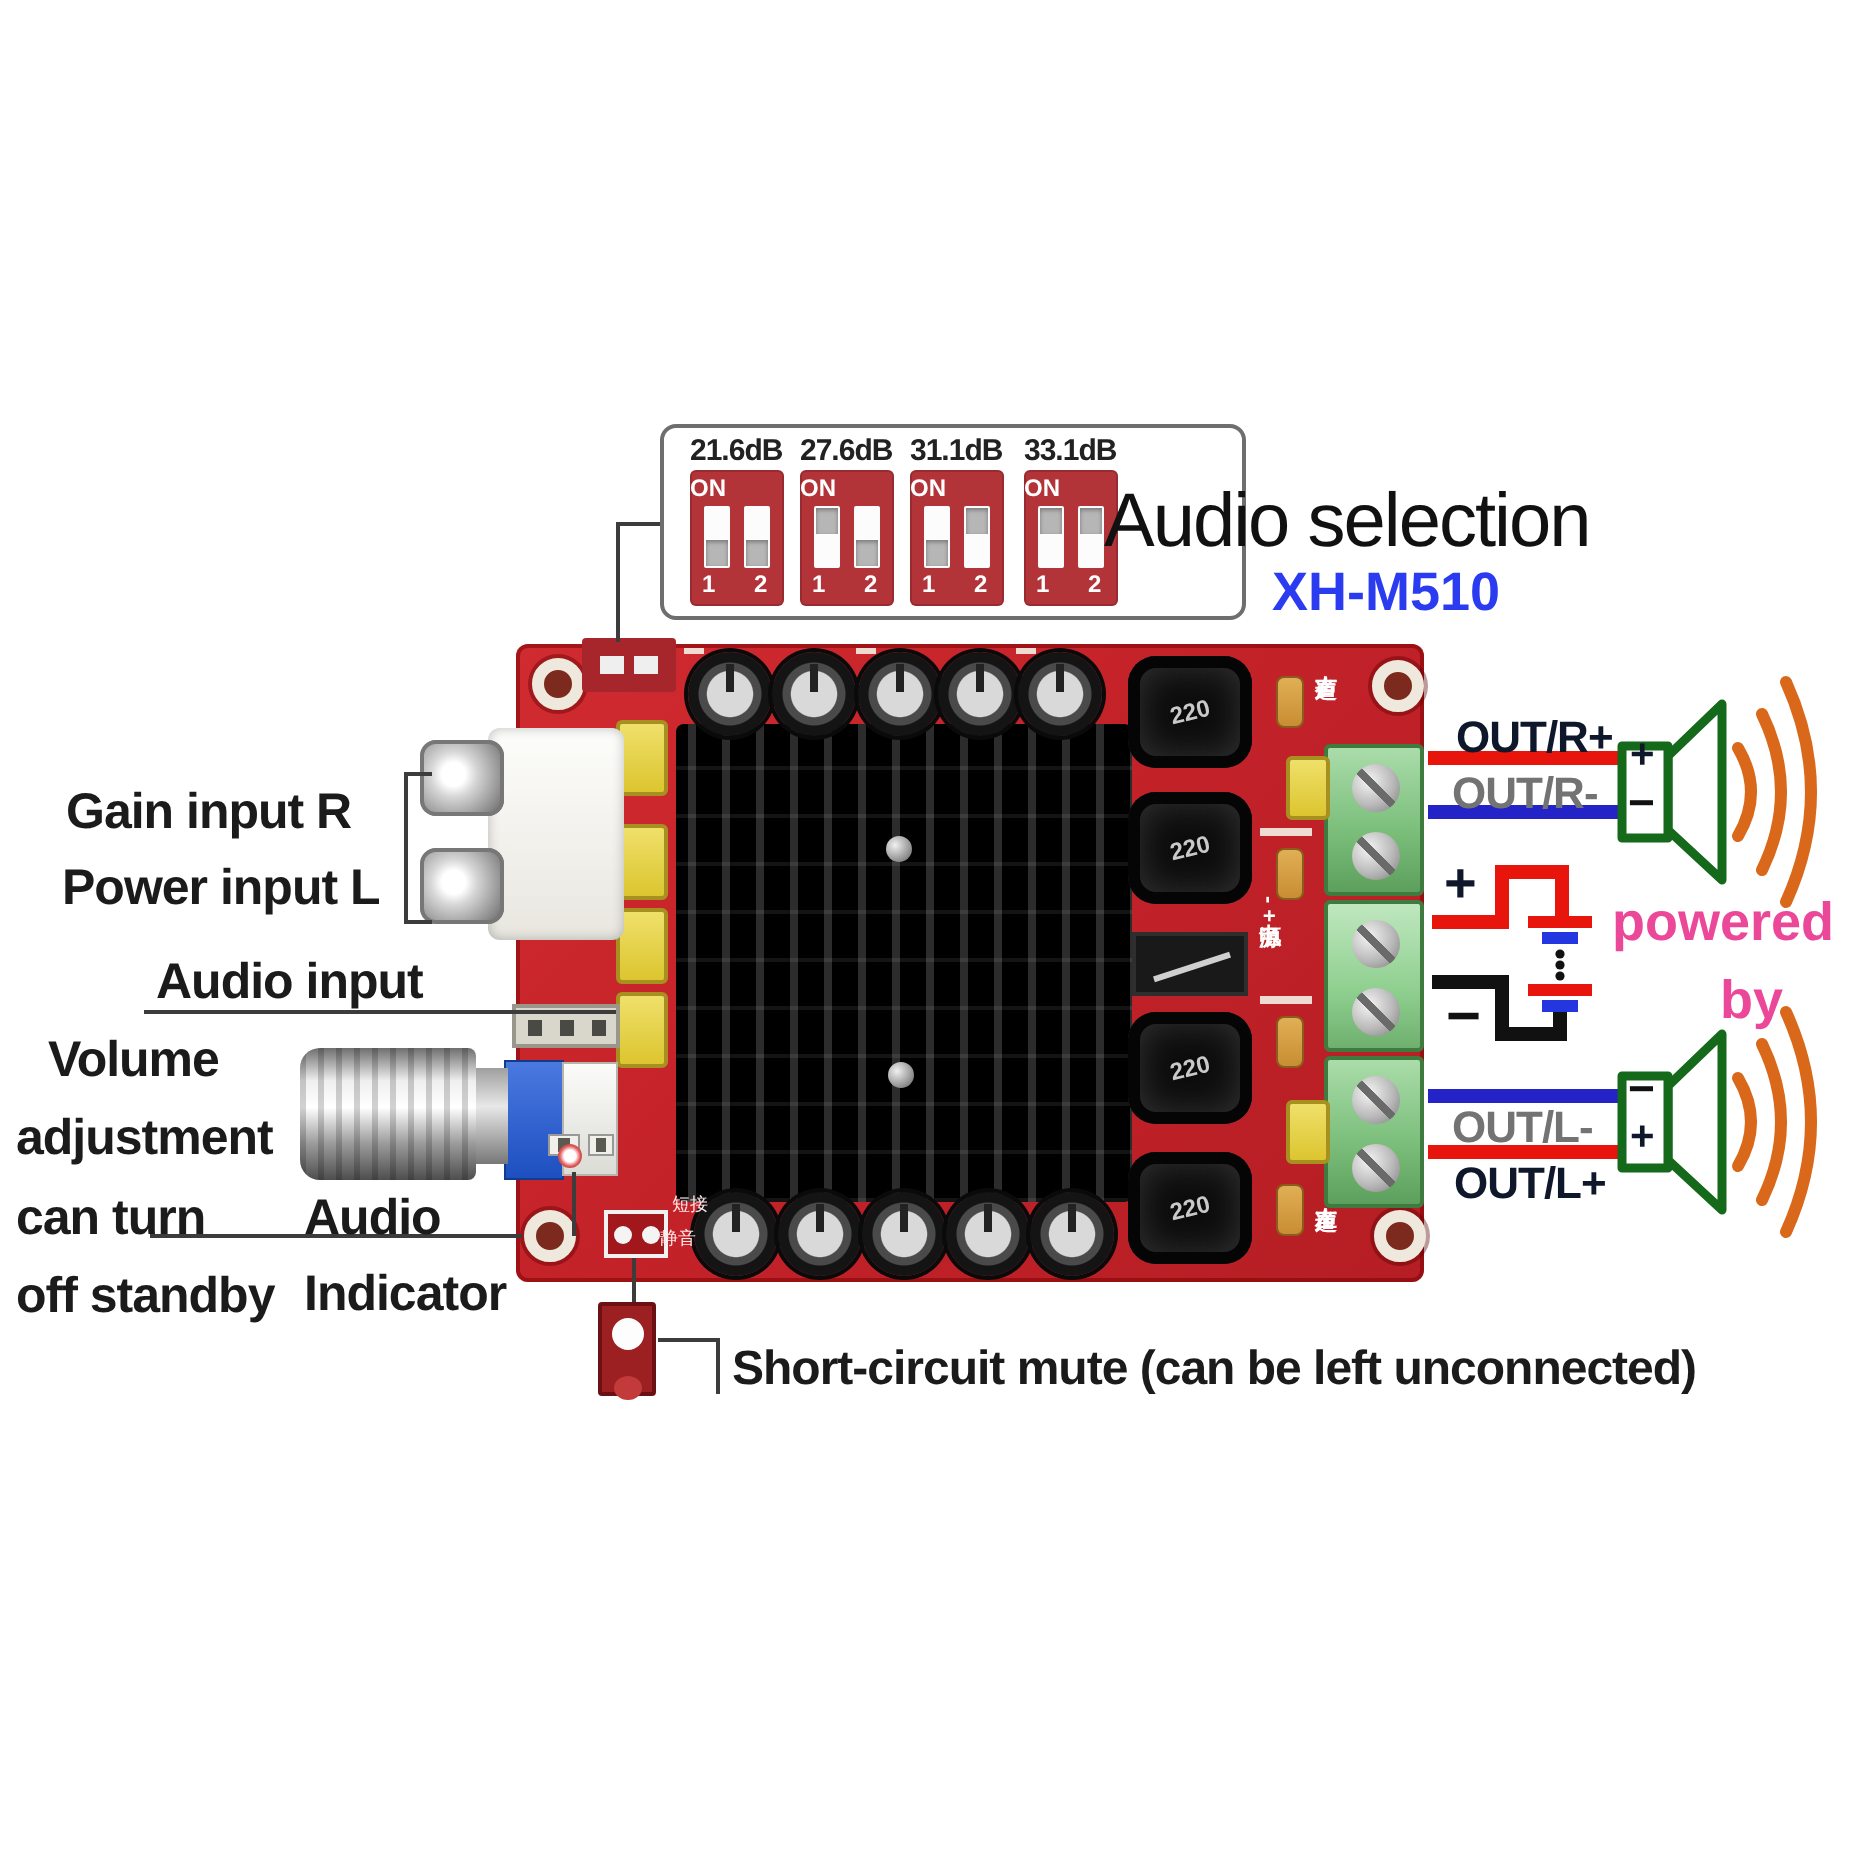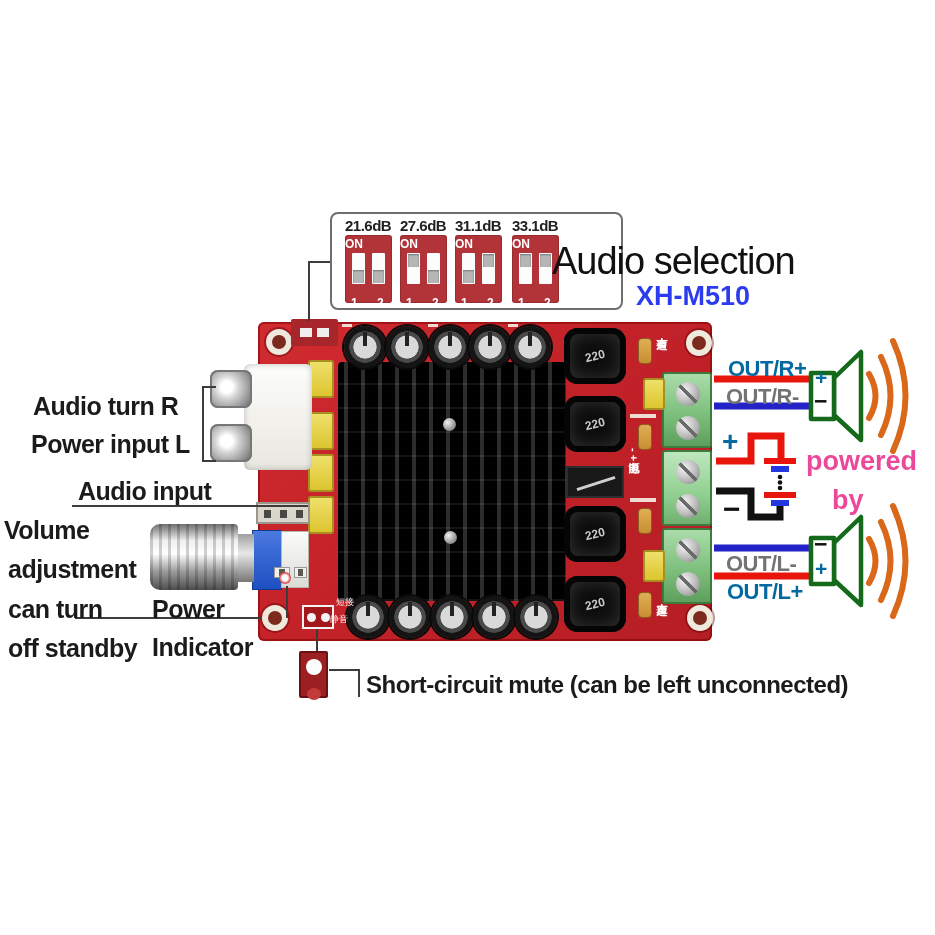--- a/index.html
+++ b/index.html
@@ -7,40 +7,40 @@
          font-family:"Liberation Sans", sans-serif;color:#1b1b1b;}
   #stage *{box-sizing:border-box;}
   svg.overlay{position:absolute;left:0;top:0;z-index:30;pointer-events:none;}
 
   
   .lbl{position:absolute;font-weight:600;font-size:25px;letter-spacing:-0.5px;color:#1b1b1b;white-space:nowrap;z-index:40;}
   .lbl.small{font-size:24px;}
   .gain-title{position:absolute;font-size:38px;font-weight:500;letter-spacing:-1px;color:#111;z-index:40;white-space:nowrap;}
   .model{position:absolute;font-size:27px;font-weight:600;color:#2b3cf0;z-index:40;}
   .outlbl{position:absolute;font-size:22px;font-weight:700;letter-spacing:-0.5px;z-index:40;white-space:nowrap;}
-  .red{color:#0369a1;} .blue{color:#737373;}
+  .red{color:#0f172a;} .blue{color:#737373;}
   .pow{position:absolute;font-size:27px;font-weight:600;color:#ec4899;z-index:40;}
   .batsign{position:absolute;font-weight:800;z-index:40;}
   .spksign{position:absolute;font-weight:800;z-index:45;line-height:1;}
 
   
   .gainbox{position:absolute;left:330px;top:212px;width:293px;height:98px;background:#fff;
            border:2px solid #6e6e6e;border-radius:8px;z-index:20;}
   .dipwrap{position:absolute;top:3px;width:47px;}
   .diplabel{font-size:15px;font-weight:600;color:#222;letter-spacing:-0.5px;}
   .dip{margin-top:1px;width:47px;height:68px;background:#b23338;border-radius:3px;
        box-shadow:inset 0 0 0 1px rgba(0,0,0,.15);position:relative;}
   .dipon{font-size:12px;font-weight:800;color:#fff;padding-top:2px;}
   .slots{display:flex;justify-content:center;gap:7px;margin-top:2px;}
   .slot{width:13px;height:31px;background:#fcfcfc;position:relative;border-radius:1px;}
   .nub{position:absolute;left:1px;right:1px;height:13px;background:#b6b6b6;
        box-shadow:inset 0 1px 2px rgba(0,0,0,.35);}
   .slot[data-pos="up"] .nub{top:1px;}
   .slot[data-pos="down"] .nub{bottom:1px;}
-  .dippins{font-size:12px;font-weight:800;color:#fff;letter-spacing:8px;padding-left:6px;margin-top:12px;}
+  .dippins{font-size:12px;font-weight:800;color:#fff;letter-spacing:8px;padding-left:6px;margin-top:1px;}
 
   
   .board{position:absolute;left:258px;top:322px;width:454px;height:319px;z-index:5;
          background:linear-gradient(135deg,#d02b30 0%,#c42229 45%,#b51e24 100%);
          border-radius:6px;box-shadow:inset 0 0 0 2px rgba(120,0,0,.5);}
   .hole{position:absolute;width:26px;height:26px;border-radius:50%;background:#7d2a1e;
         border:6px solid #efe8dc;box-shadow:0 0 0 2px rgba(90,0,0,.4);}
   .heatsink{position:absolute;left:80px;top:40px;width:228px;height:239px;border-radius:4px;
         background-color:#121212;
         background-image:repeating-linear-gradient(0deg,rgba(255,255,255,.08) 0 2px,transparent 2px 24px),
@@ -262,37 +262,37 @@
               <div class="nub"></div>
             </div>
         </div>
         <div class="dippins">1 2</div>
       </div>
     </div>
   </div>
   <div class="gain-title" style="left:552px;top:240px">Audio selection</div>
   <div class="model" style="left:636px;top:281px">XH-M510</div>
 
-  <div class="lbl" style="left:33px;top:392px">Audio turn R</div>
+  <div class="lbl" style="left:33px;top:392px">Gain input R</div>
   <div class="lbl" style="left:31px;top:430px">Power input L</div>
   <div class="lbl" style="left:78px;top:477px">Audio input</div>
-  <div class="lbl" style="left:4px;top:516px">Volume</div>
+  <div class="lbl" style="left:24px;top:516px">Volume</div>
   <div class="lbl" style="left:8px;top:555px">adjustment</div>
   <div class="lbl" style="left:8px;top:595px">can turn</div>
   <div class="lbl" style="left:8px;top:634px">off standby</div>
-  <div class="lbl" style="left:152px;top:595px">Power</div>
+  <div class="lbl" style="left:152px;top:595px">Audio</div>
   <div class="lbl" style="left:152px;top:633px">Indicator</div>
   <div class="lbl small" style="left:366px;top:671px">Short-circuit mute (can be left unconnected)</div>
 
   <div class="outlbl red" style="left:728px;top:356px">OUT/R+</div>
   <div class="outlbl blue" style="left:726px;top:384px">OUT/R-</div>
   <div class="outlbl blue" style="left:726px;top:551px">OUT/L-</div>
   <div class="outlbl red" style="left:727px;top:579px">OUT/L+</div>
   <div class="pow" style="left:806px;top:446px">powered</div>
-  <div class="pow" style="left:832px;top:485px">by</div>
+  <div class="pow" style="left:860px;top:485px">by</div>
   <div class="batsign red" style="left:722px;top:426px;font-size:28px">+</div>
   <div class="batsign" style="left:723px;top:492px;font-size:30px;color:#111">−</div>
   <div class="spksign red" style="left:815px;top:367px;font-size:21px">+</div>
   <div class="spksign" style="left:814px;top:390px;font-size:23px;color:#111">−</div>
   <div class="spksign" style="left:814px;top:533px;font-size:23px;color:#111">−</div>
   <div class="spksign red" style="left:815px;top:558px;font-size:21px">+</div>
 
   <svg class="overlay" width="935" height="935" viewBox="0 0 935 935">
 
     <g stroke="#3c3c3c" stroke-width="2" fill="none">

